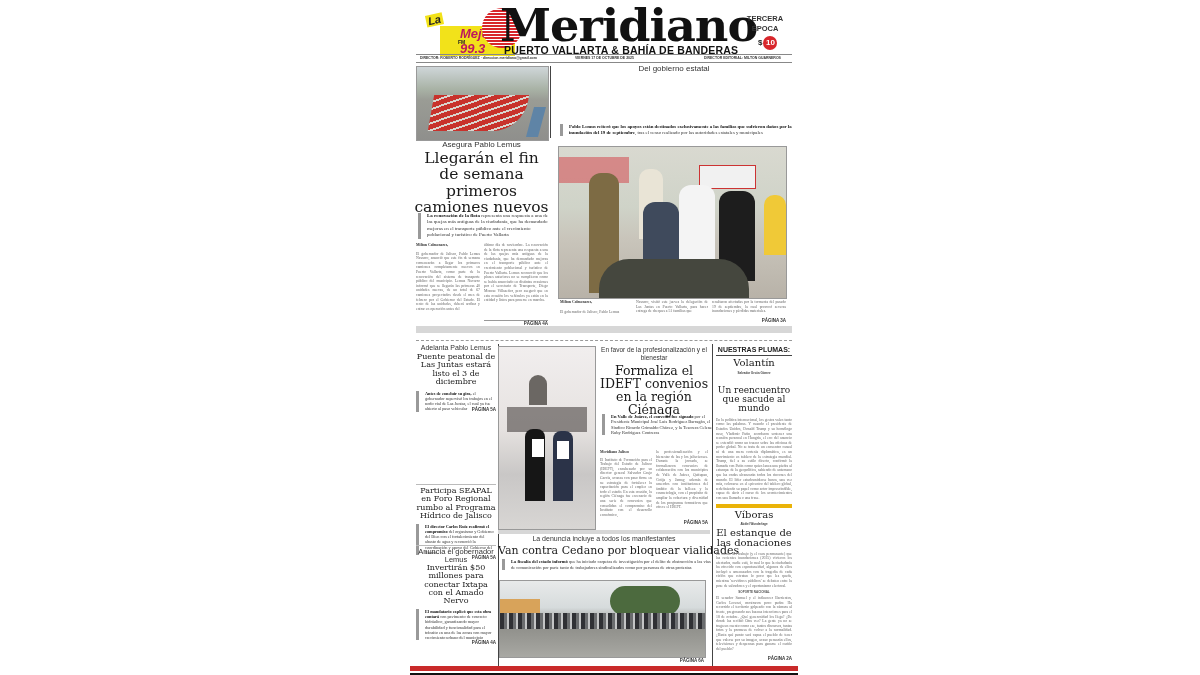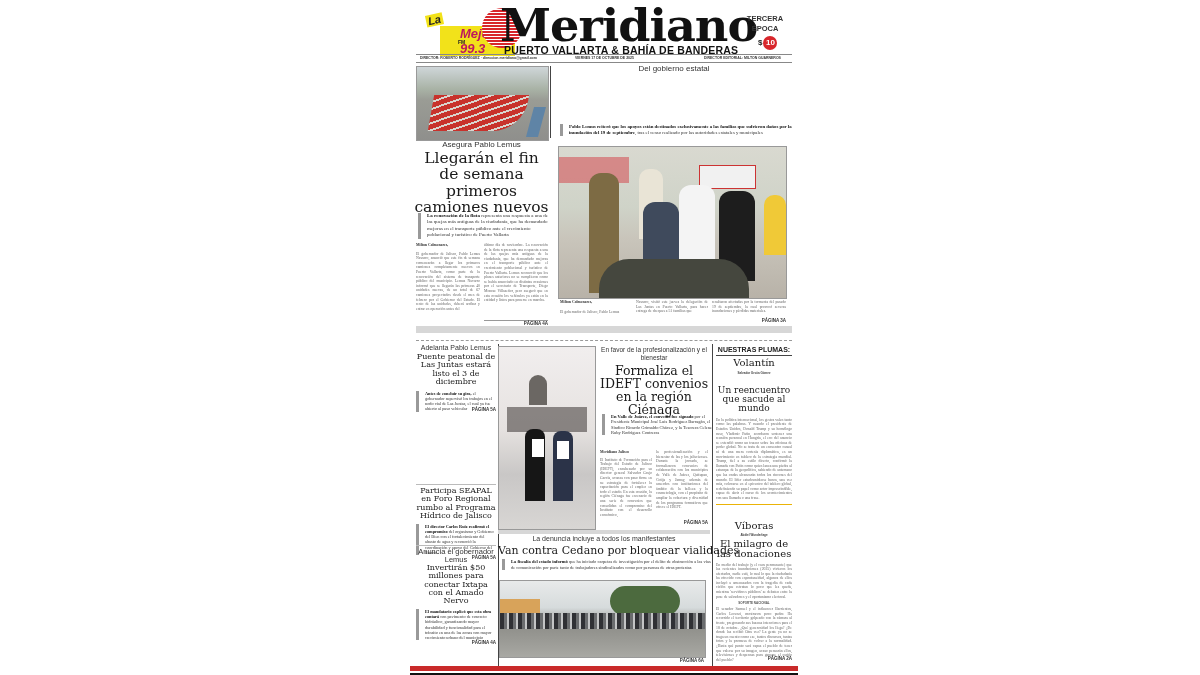--- a/index.html
+++ b/index.html
@@ -149,24 +149,24 @@
   <div class="abs vline" style="left:302px;top:344px;height:322px;"></div>
 
   <div class="abs sans" style="left:306px;top:346px;width:76px;text-align:center;font-weight:900;font-size:7px;color:#222;">NUESTRAS PLUMAS:</div>
   <div class="abs" style="left:306px;top:355px;width:76px;border-top:1px solid #444;"></div>
   <div class="abs" style="left:306px;top:358px;width:76px;">
     <div class="hl" style="font-size:10px;">Volantín</div>
     <div class="sans" style="font-size:3px;text-align:center;font-weight:bold;color:#444;margin-top:2px;">Salvador Ursúa Gómez</div>
     <div class="hl" style="font-size:9px;margin-top:11px;">Un reencuentro que sacude al mundo</div>
     <div class="body" style="margin-top:4px;">En la política internacional, los gestos valen tanto como las palabras. Y cuando el presidente de Estados Unidos, Donald Trump y su homólogo ruso, Vladimir Putin, acordaron sostener una reunión personal en Hungría, el eco del anuncio se extendió como un trueno sobre las oficinas de poder global. No se trata de un encuentro casual ni de una mera cortesía diplomática, es un movimiento en tablero de la estrategia mundial. Trump, fiel a su estilo directo, confirmó la llamada con Putin como quien lanza una piedra al estanque de la geopolítica, sabiendo de antemano que las ondas alcanzarán todos los rincones del mundo. El líder estadounidense busca, una vez más, colocarse en el epicentro del tablero global, redefiniendo su papel como actor imprescindible, capaz de abrir el curso de los acontecimientos con una llamada o una frase.</div>
   </div>
-  <div class="abs" style="left:306px;top:504px;width:76px;border-top:1px solid #eab308;padding-top:16px;">
+  <div class="abs" style="left:306px;top:504px;width:76px;border-top:4px solid #eab308;padding-top:2px;">
     <div class="hl" style="font-size:10px;">Víboras</div>
     <div class="sans" style="font-size:3px;text-align:center;font-weight:bold;color:#444;margin-top:1px;">Abdiel Wunderlage</div>
-    <div class="hl" style="font-size:10px;margin-top:2px;">El milagro de las donaciones</div>
+    <div class="hl" style="font-size:10px;margin-top:2px;">El estanque de las donaciones</div>
     <div class="body" style="margin-top:3px;">En medio del trabajo (y el caos permanente) que las recientes inundaciones (2025) vivieron los afectados, nadie está, lo cual lo que la ciudadanía ha ofrecido con espontaneidad, algunos de ellos incluyó a amenazados con la tragedia de cada ciclón que retratan lo poco que les queda, mientras 'servidores públicos' se debaten entre la pose de salvadores y el oportunismo electoral.</div>
     <div class="sans" style="font-size:3px;text-align:center;font-weight:bold;color:#555;margin:2px 0;">SOPORTE NACIONAL</div>
     <div class="body">El senador Samuel y el influencer Barrientos, Carlos Lorenzi, mostraron poco pudor. Ha recorrido el territorio golpeado con la cámara al frente, pregonando sus buenas intenciones para el 18 de octubre. ¿Qué generosidad los llega? ¿De donde las recibió Otra vez? La gente ya no se traga un cuento como ese, tantos discursos, tantas fotos y la promesa de volver a la normalidad. ¿Hasta qué punto será capaz el pueblo de tener que valerse por su imagen, acaso pensarán ellos, televisiones y despensas para ganarse el cariño del pueblo?</div>
   </div>
   <div class="abs pagina" style="left:306px;top:656px;width:76px;">PÁGINA 2A</div>
 
   <div class="abs red-bar" style="left:0;top:666px;width:388px;"></div>
   <div class="abs black-bar" style="left:0;top:673px;width:388px;"></div>
 </div>
 

